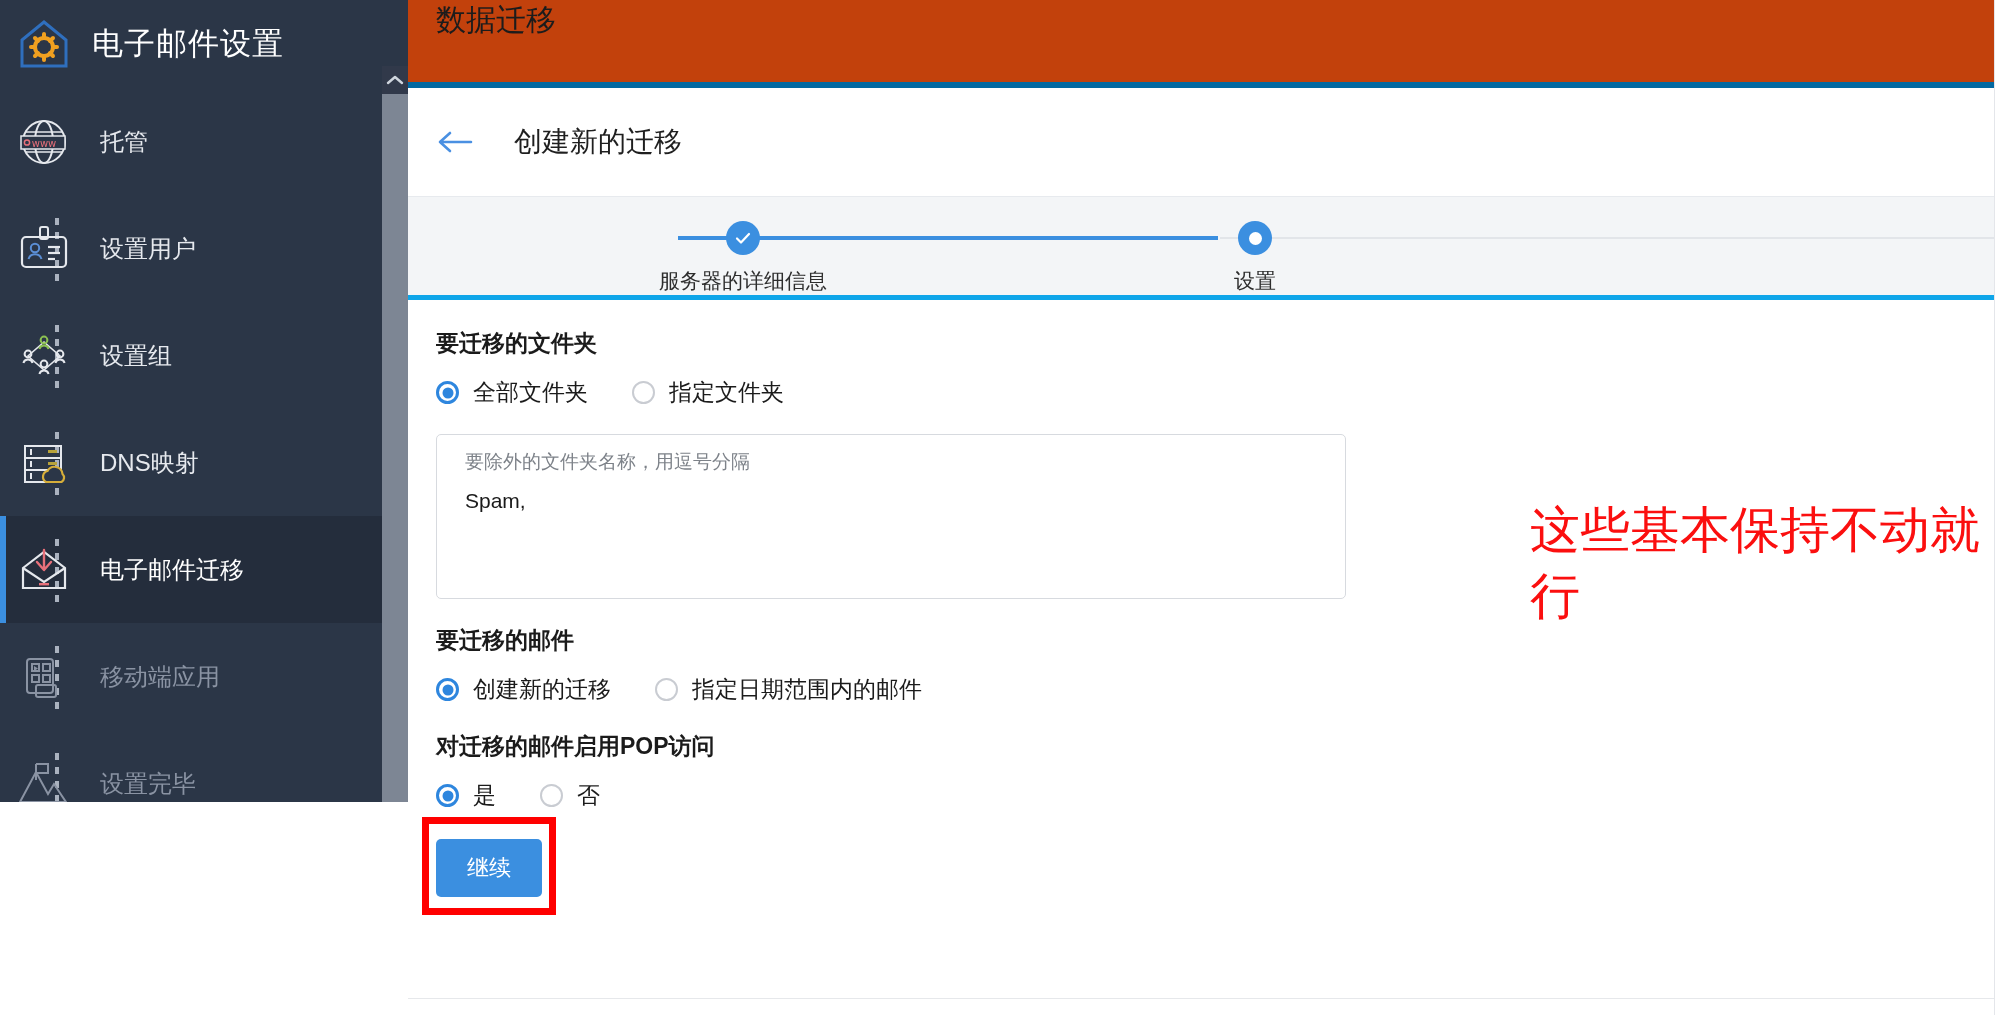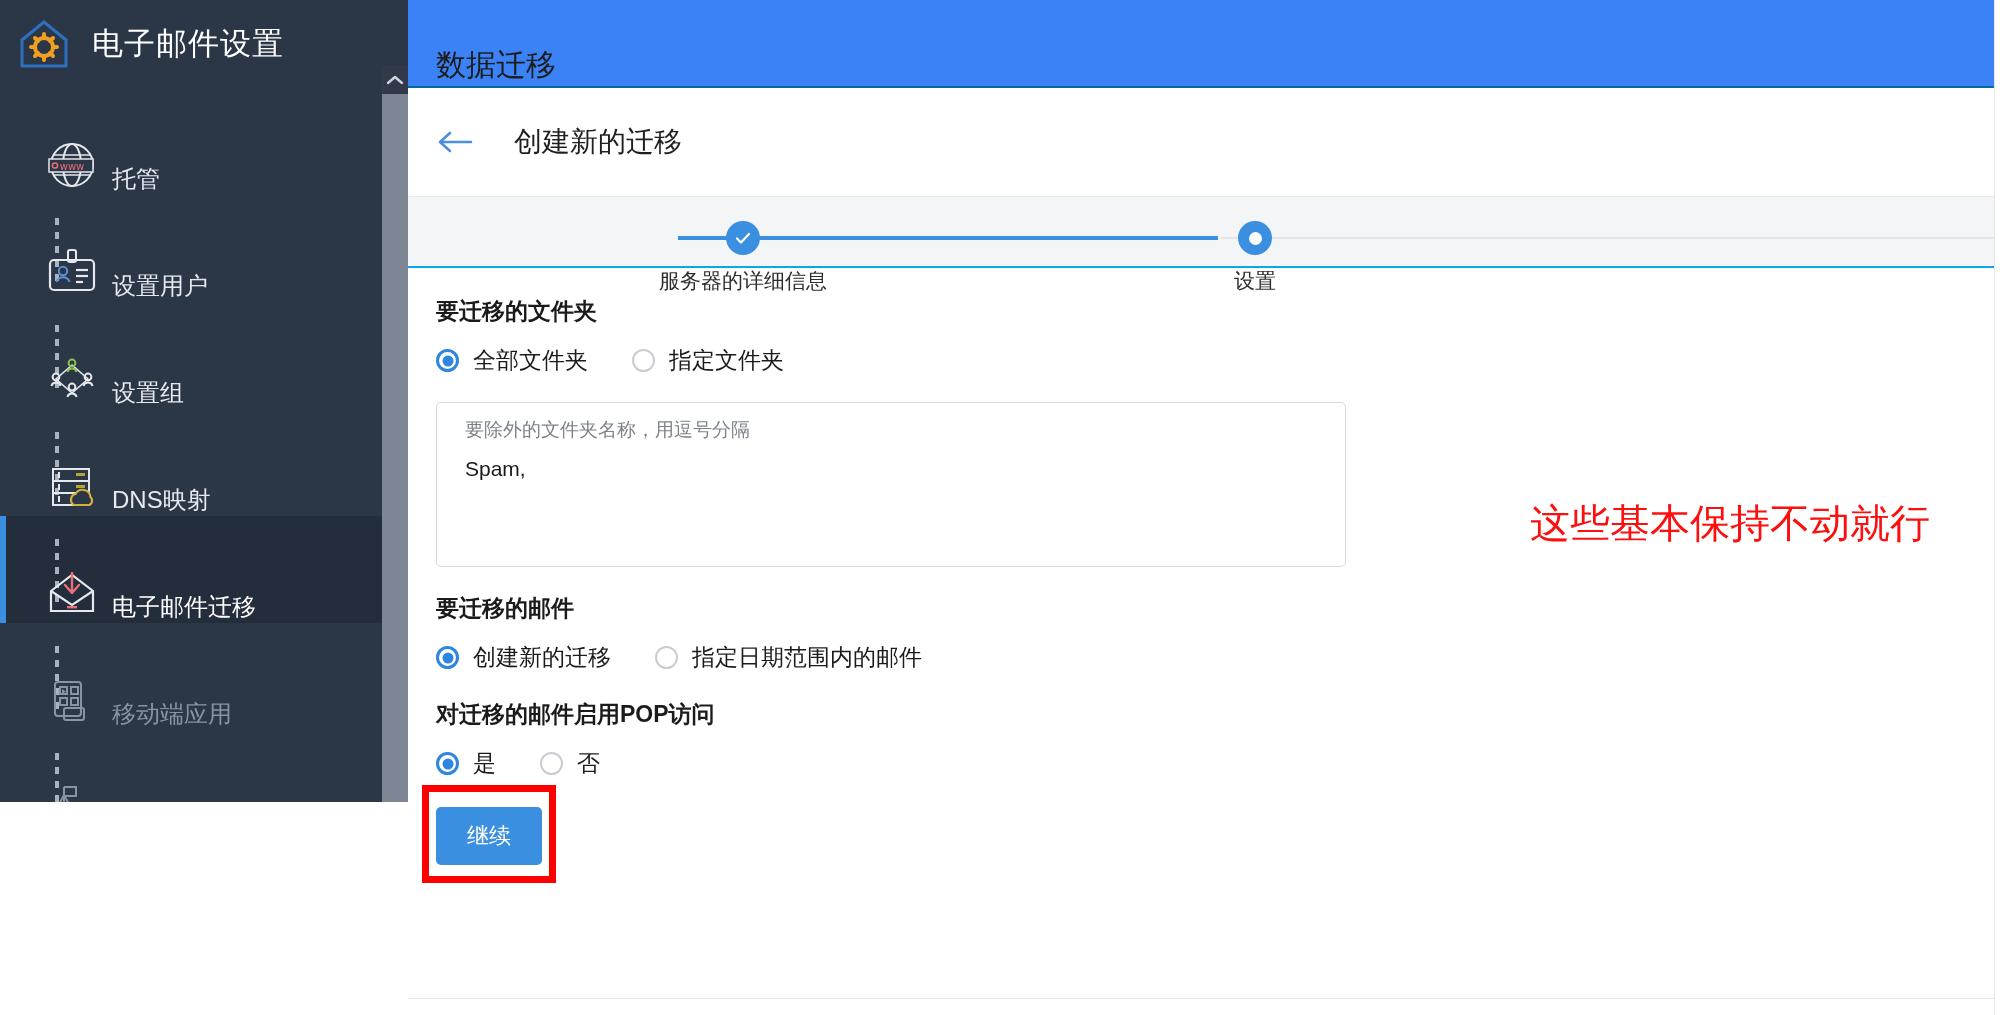--- a/index.html
+++ b/index.html
@@ -31,23 +31,23 @@
   .brand-title {
     color: #ffffff;
     font-size: 31px;
     letter-spacing: 1px;
     white-space: nowrap;
   }
   .nav { position: relative; padding-top: 0; }
   .nav-item {
     position: relative;
     height: 107px;
-    display: flex; align-items: flex-end;
-    padding-left: 42px;
-    gap: 10px;
+    display: flex; align-items: center;
+    padding-left: 14px;
+    gap: 26px;
   }
   .nav-item .nav-icon { width: 60px; height: 60px; flex: 0 0 60px; position: relative; z-index: 2;}
   .nav-item .nav-label {
     font-size: 24px;
     color: #e6e9ee;
     white-space: nowrap;
   }
   .nav-item.dim .nav-label { color: #8a93a3; }
   .nav-item.active {
     background: #242d3c;
@@ -92,24 +92,24 @@
   
   .main {
     position: relative;
     flex: 1 1 auto;
     height: 1015px;
     background: #ffffff;
     overflow: hidden;
   }
   .page-header {
     height: 88px;
-    display: flex; align-items: flex-end;
+    display: flex; align-items: flex-start;
     padding-left: 28px;
-    border-bottom: 2px solid #0369a1;
-    background: #3b82f6;
+    border-bottom: 6px solid #0369a1;
+    background: #c2410c;
   }
   .page-title {
     font-size: 30px;
     color: #1c1c1c;
   }
   .subheader {
     height: 108px;
     display: flex; align-items: center;
     padding-left: 24px;
     gap: 36px;
@@ -120,24 +120,24 @@
     display: flex; align-items: center; justify-content: center;
     cursor: pointer;
   }
   .sub-title {
     font-size: 28px; color: #1f1f1f;
   }
 
   
   .stepper-band {
     position: relative;
-    height: 72px;
+    height: 104px;
     background: #f3f5f7;
     border-top: 1px solid #e7eaee;
-    border-bottom: 2px solid #0ea5e9;
+    border-bottom: 5px solid #0ea5e9;
   }
   .stepper {
     position: relative;
     height: 100%;
   }
   .step-line-done {
     position: absolute;
     top: 39px; left: 270px; width: 540px;
     height: 4px; background: #3b8fe0;
   }
@@ -242,21 +242,21 @@
     width: 134px; height: 98px;
     border: 7px solid #ff0000;
     pointer-events: none;
   }
 
   
   .annotation {
     position: absolute;
     left: 1122px; top: 497px;
     color: #fb0f0f;
-    font-size: 40px;
+    font-size: 50px;
     line-height: 1.32;
     width: 470px;
     font-family: "DejaVu Sans", sans-serif;
   }
 
   .bottom-rule {
     position: absolute;
     left: 0; right: 0; bottom: 16px;
     height: 1px; background: #e6e8eb;
   }

